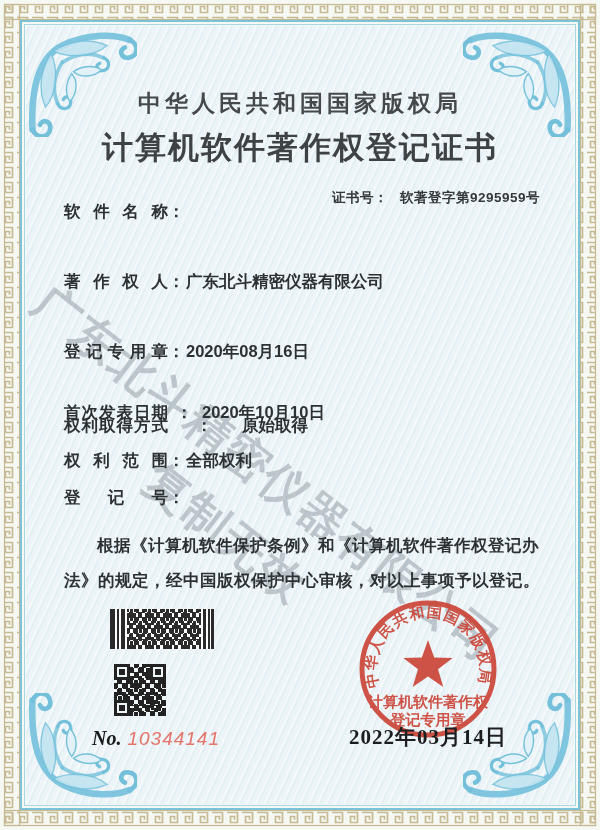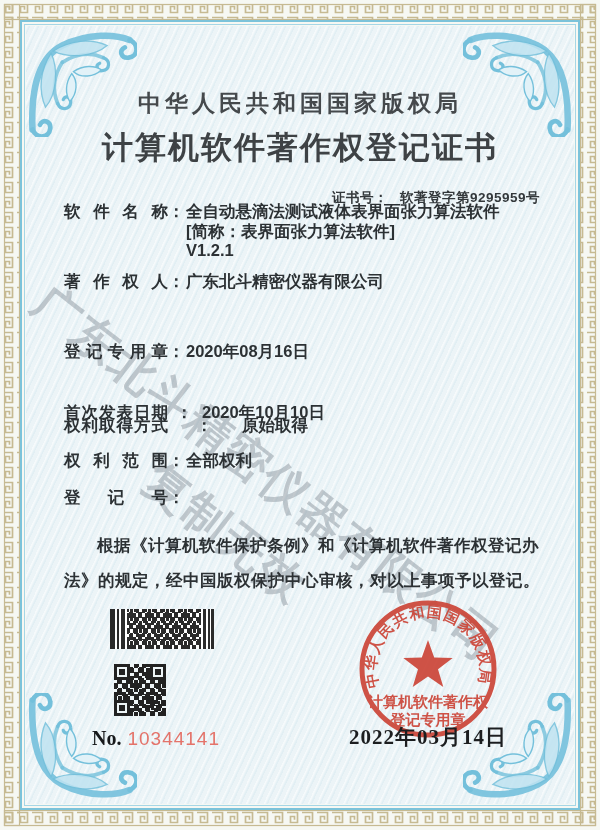--- a/index.html
+++ b/index.html
@@ -59,21 +59,21 @@
       repeating-conic-gradient(#2b2b2b 0% 25%,#fff 0% 50%) 17px 0/6px 8px,#fff;}
   .qr{position:absolute;left:114px;top:664px;width:52px;height:52px;z-index:3;background:
       repeating-conic-gradient(from 90deg,#222 0% 22%,rgba(0,0,0,0) 0% 50%) 3px 3px/11px 11px,
       repeating-conic-gradient(#222 0% 25%,rgba(0,0,0,0) 0% 50%) 0 0/8px 8px,#eef5f7;}
   .qf{position:absolute;width:16px;height:16px;border:3px solid #222;background:#eef5f7;box-sizing:border-box;}
   .qf:after{content:"";position:absolute;inset:2px;background:#222;}
   .qf.tl{left:0;top:0;} .qf.tr{right:0;top:0;} .qf.bl{left:0;bottom:0;}
   .qa{position:absolute;right:6px;bottom:6px;width:9px;height:9px;border:2px solid #222;box-sizing:border-box;}
 
   
-  .serial{position:absolute;left:92px;top:727px;z-index:3;}
+  .serial{position:absolute;left:92px;top:727px;z-index:3;font-style:italic;}
   .no-prefix{font-family:"Liberation Serif",serif;font-weight:700;font-size:20px;color:#17191b;}
   .no-num{font-size:19px;color:#e4736a;letter-spacing:1px;margin-left:6px;}
   .seal{position:absolute;left:353px;top:594px;width:150px;height:150px;z-index:3;opacity:.92;}
   .issue-date{position:absolute;left:348px;top:723px;width:160px;text-align:center;z-index:3;
       font-family:"Liberation Serif",serif;font-weight:700;font-size:21px;color:#1c1e20;letter-spacing:1px;}
 </style>
 </head>
 <body>
 
 <div class="paper">
@@ -135,25 +135,20 @@
 
   <div class="authority">中华人民共和国国家版权局</div>
   <div class="cert-title">计算机软件著作权登记证书</div>
   <div class="certno">
     <span>证书号：</span><span class="gap"></span><span>软著登字第9295959号</span>
   </div>
 
   <div class="frow r1">
     <span class="flabel">软件名称</span>
       <span class="fcolon">：</span>
-    <span class="fval">
-      <div>全自动悬滴法测试液体表界面张力算法软件</div>
-      <div>[简称：表界面张力算法软件]</div>
-      <div>V1.2.1</div>
-    </span>
   </div>
   <div class="frow r2">
     <span class="flabel">著作权人</span>
       <span class="fcolon">：</span>
     <span class="fval">广东北斗精密仪器有限公司</span>
   </div>
   <div class="frow r3">
     <span class="flabel">登记专用章</span>
       <span class="fcolon">：</span>
     <span class="fval">2020年08月16日</span>

